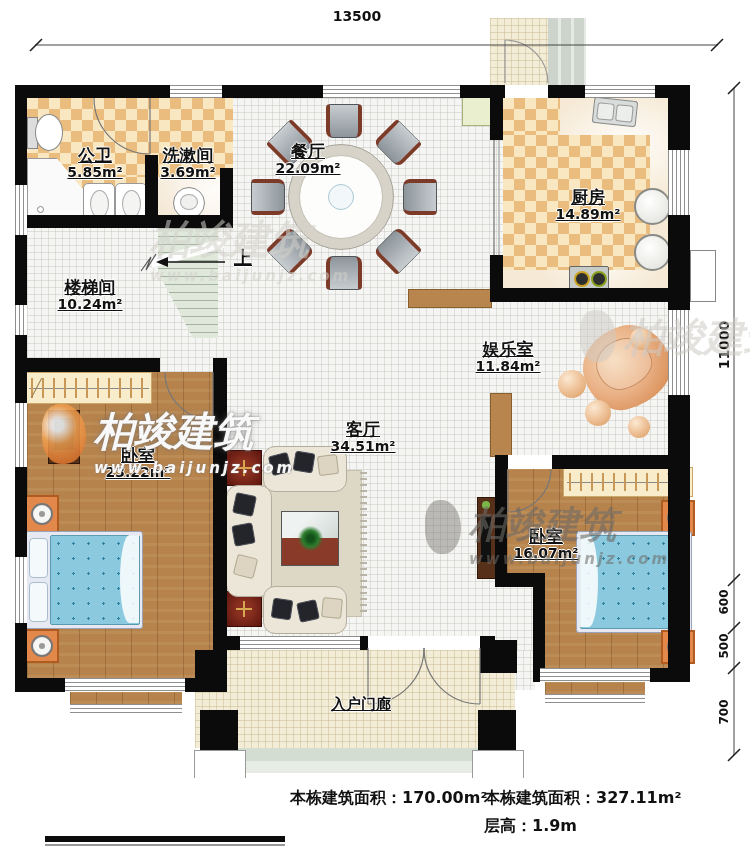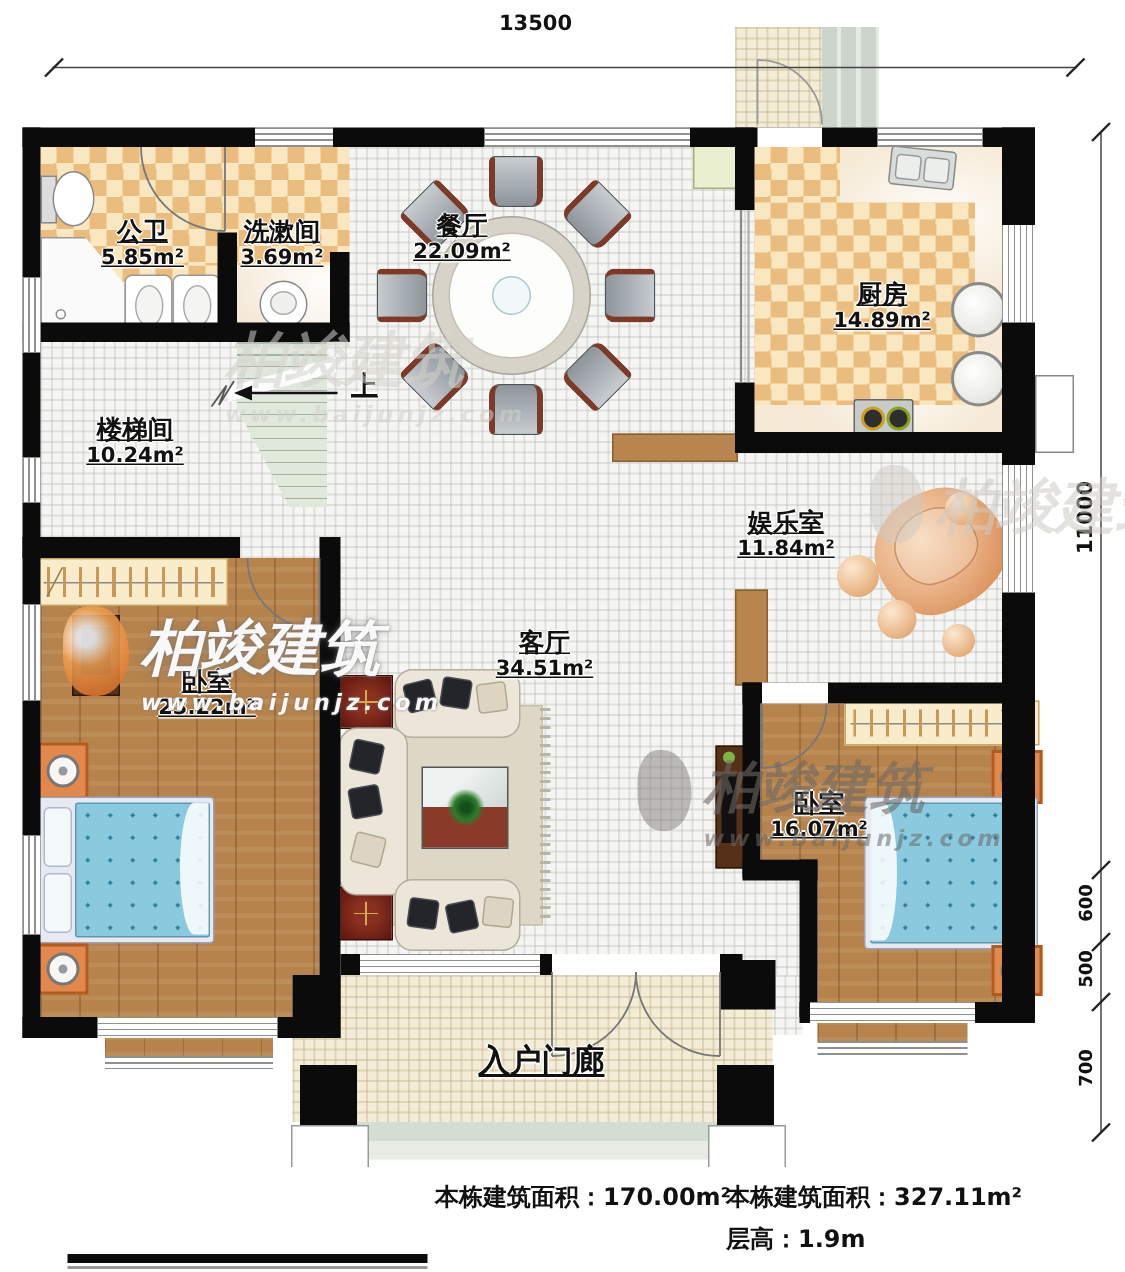--- a/index.html
+++ b/index.html
@@ -293,38 +293,38 @@
     <div class="rarea">22.09m²</div>
   </div>
   <div class="rlabel" style="left:588px;top:188px;">
     <div class="rname">厨房</div>
     <div class="rarea">14.89m²</div>
   </div>
   <div class="rlabel" style="left:90px;top:278px;">
     <div class="rname">楼梯间</div>
     <div class="rarea">10.24m²</div>
   </div>
-  <div class="rlabel" style="left:524px;top:340px;">
+  <div class="rlabel" style="left:508px;top:340px;">
     <div class="rname">娱乐室</div>
     <div class="rarea">11.84m²</div>
   </div>
   <div class="rlabel" style="left:363px;top:420px;">
     <div class="rname">客厅</div>
     <div class="rarea">34.51m²</div>
   </div>
   <div class="rlabel" style="left:138px;top:446px;">
     <div class="rname">卧室</div>
     <div class="rarea">23.22m²</div>
   </div>
   <div class="rlabel" style="left:546px;top:527px;">
     <div class="rname">卧室</div>
     <div class="rarea">16.07m²</div>
   </div>
   <div class="rlabel" style="left:361px;top:696px;">
-    <div class="rname" style="font-size:21px;text-align:right;">入户门廊</div>
+    <div class="rname" style="font-size:15px;text-align:right;">入户门廊</div>
   </div>
   <div class="rlabel" style="left:243px;top:248px;">
     <div class="rname" style="font-size:18px;">上</div>
   </div>
 
   <div class="wm" style="left:150px;top:212px;color:rgba(210,208,200,.55);">
     <div class="b" style="font-size:40px;">柏竣建筑</div>
     <div class="b" style="font-size:15px;letter-spacing:3px;">www.baijunjz.com</div>
   </div>
   <div class="wm" style="left:42px;top:404px;display:flex;gap:8px;align-items:flex-start;">

